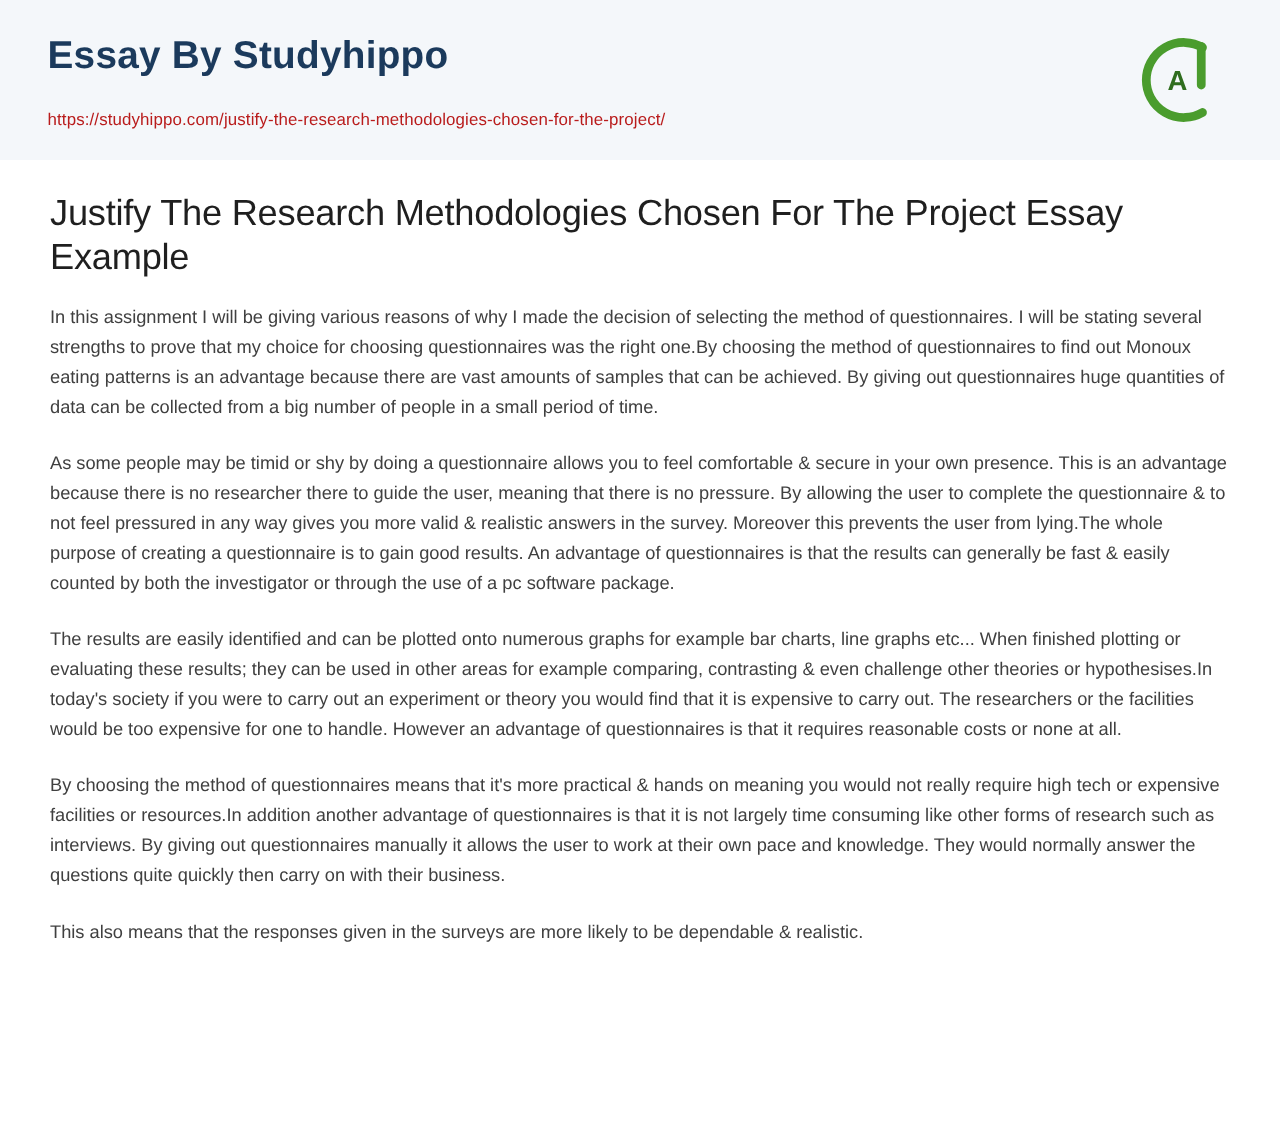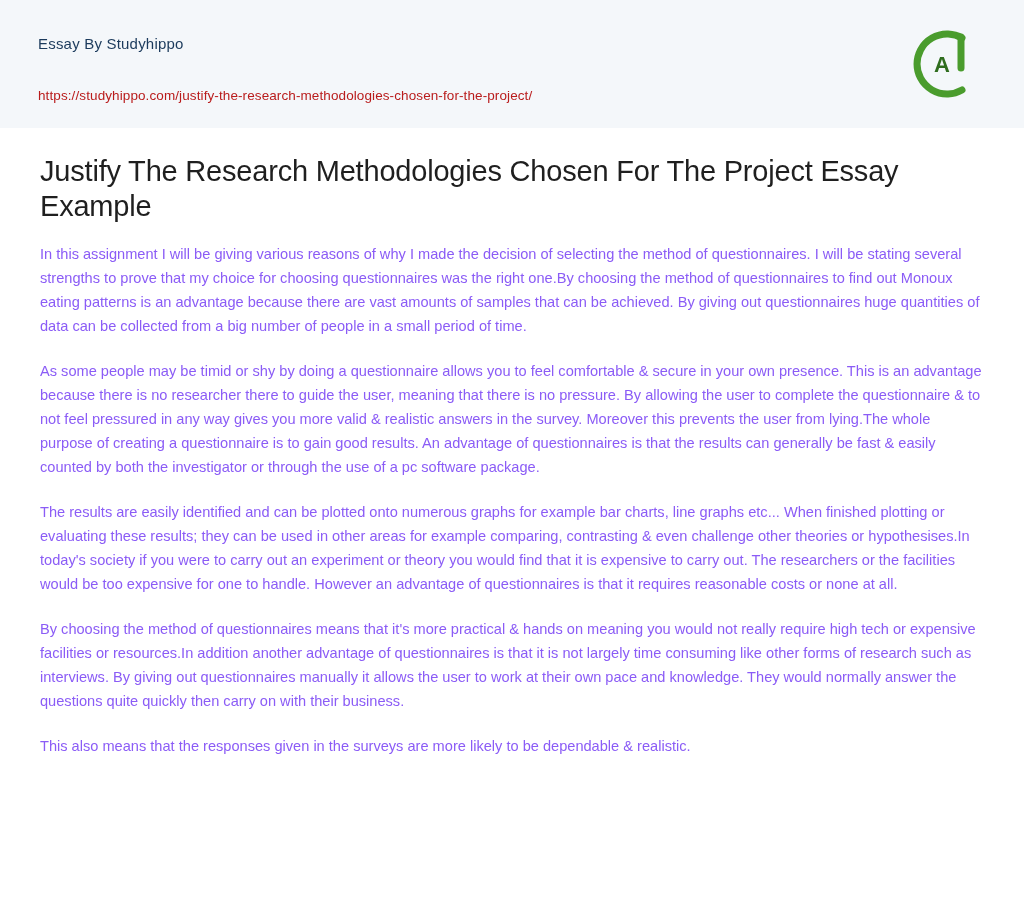--- a/index.html
+++ b/index.html
@@ -23,22 +23,22 @@
   
   .header {
     position: relative;
     width: 1024px;
     height: 128px;
     background: #f4f7fa;
     padding: 30px 38px 0 38px;
   }
 
   .site-title {
-    font-size: 15px;
-    font-weight: normal;
+    font-size: 31px;
+    font-weight: bold;
     color: #1b3a5c;
     letter-spacing: 0.2px;
     margin: 0;
     line-height: 28px;
   }
 
   .site-url {
     margin-top: 30px;
     font-size: 13.5px;
     color: #b91c1c;
@@ -66,21 +66,21 @@
     font-weight: normal;
     color: #1f1f1f;
     margin: 0 0 18px 0;
     letter-spacing: -0.2px;
     max-width: 930px;
   }
 
   .article p {
     font-size: 14.6px;
     line-height: 24px;
-    color: #8b5cf6;
+    color: #404040;
     margin: 0 0 21px 0;
     max-width: 945px;
   }
 </style>
 </head>
 <body>
 
 <div class="page">
 
   <div class="header">

